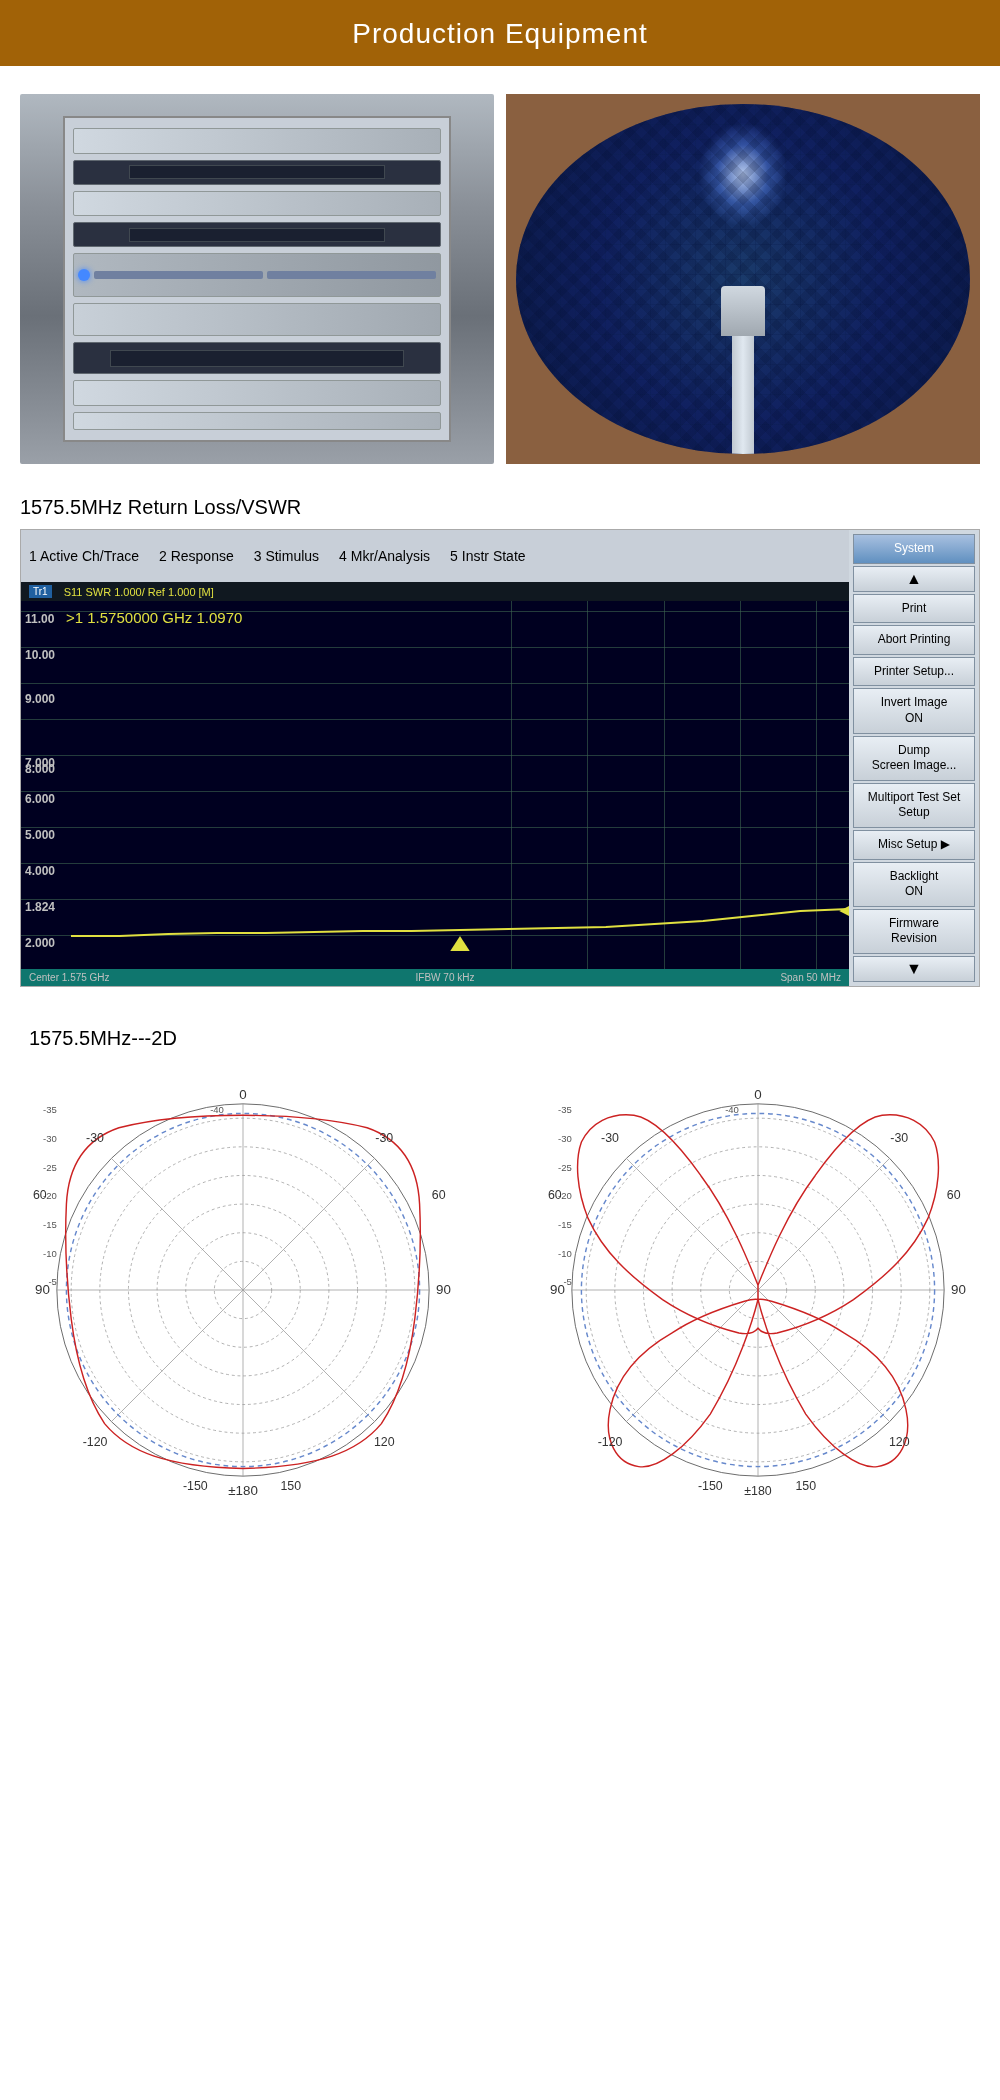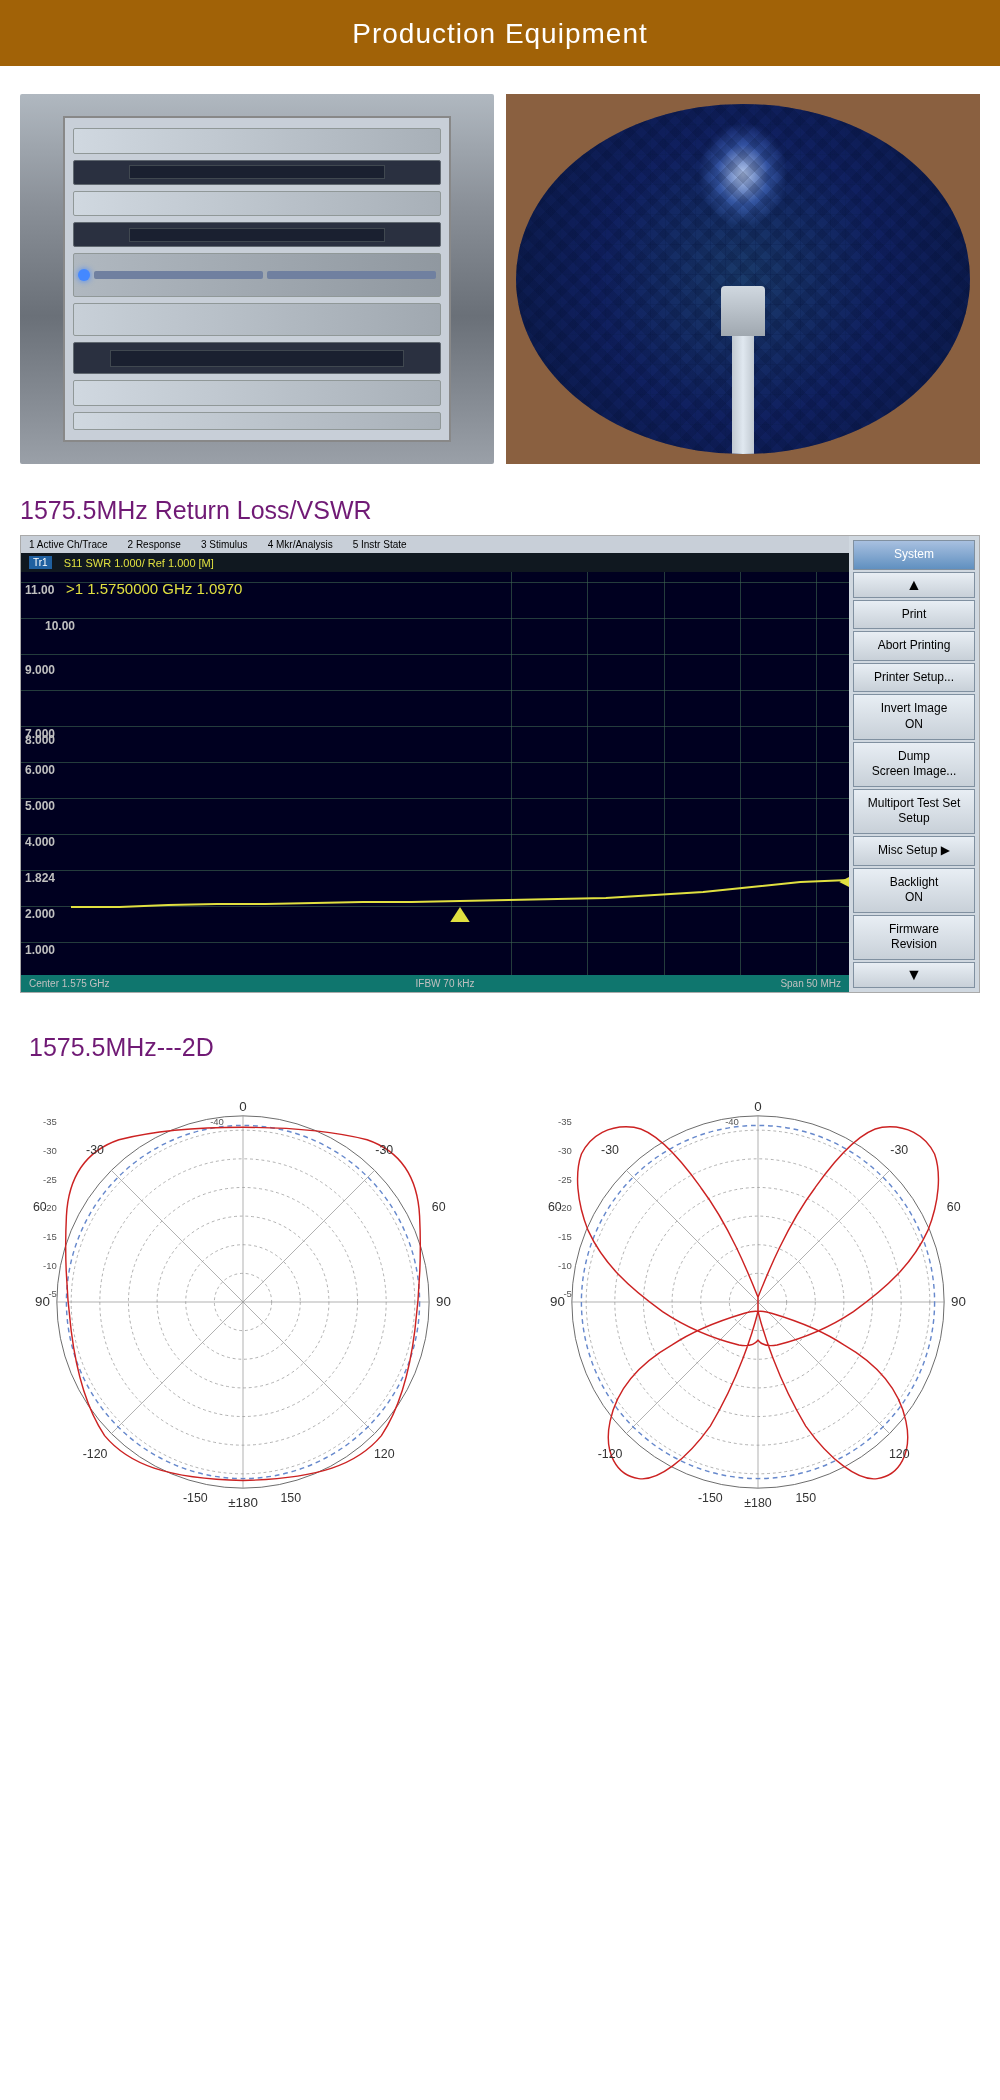--- a/index.html
+++ b/index.html
@@ -118,44 +118,44 @@
       left: 50%;
       transform: translateX(-50%);
       width: 44px;
       height: 50px;
       background: linear-gradient(180deg, #d0d8e0 0%, #a0a8b0 100%);
       border-radius: 4px 4px 0 0;
     }
 
     
     .section-title {
-      color: #701a75;
-      font-size: 25px;
+      color: #000000;
+      font-size: 20px;
       font-weight: normal;
       padding: 12px 20px 10px;
     }
 
     
     .analyzer-container {
       margin: 0 20px 20px;
       border: 1px solid #aaa;
       display: flex;
       background: #000;
       position: relative;
     }
     .analyzer-main {
       flex: 1;
       display: flex;
       flex-direction: column;
       background: #000;
     }
     .analyzer-topbar {
       background: #c8cfd8;
-      padding: 3px 8px;
-      font-size: 10px;
+      padding: 18px 8px;
+      font-size: 14px;
       color: #000;
       display: flex;
       gap: 20px;
     }
     .analyzer-subbar {
       background: #101820;
       padding: 3px 8px;
       font-size: 11px;
       color: #e0e040;
       display: flex;
@@ -319,21 +319,21 @@
     <div class="analyzer-subbar">
       <span class="active-ch">Tr1</span>
       <span>S11 SWR 1.000/ Ref 1.000 [M]</span>
     </div>
 
     <div class="analyzer-plot">
 
       <div class="grid-h" style="top: 10px;"></div>
         <div class="y-label" style="bottom: auto; top: 4px;">11.00</div>
         <div class="grid-h" style="top: 46px;"></div>
-        <div class="y-label" style="bottom: auto; top: 40px; margin-left: 20px;">10.00</div>
+        <div class="y-label" style="bottom: auto; top: 40px;">10.00</div>
         <div class="grid-h" style="top: 82px;"></div>
         <div class="y-label" style="bottom: auto; top: 84px;">9.000</div>
         <div class="grid-h" style="top: 118px;"></div>
         <div class="y-label" style="bottom: auto; top: 112px; margin-top: 42px;">8.000</div>
         <div class="grid-h" style="top: 154px;"></div>
         <div class="y-label" style="bottom: auto; top: 148px;">7.000</div>
         <div class="grid-h" style="top: 190px;"></div>
         <div class="y-label" style="bottom: auto; top: 184px;">6.000</div>
         <div class="grid-h" style="top: 226px;"></div>
         <div class="y-label" style="bottom: auto; top: 220px;">5.000</div>

